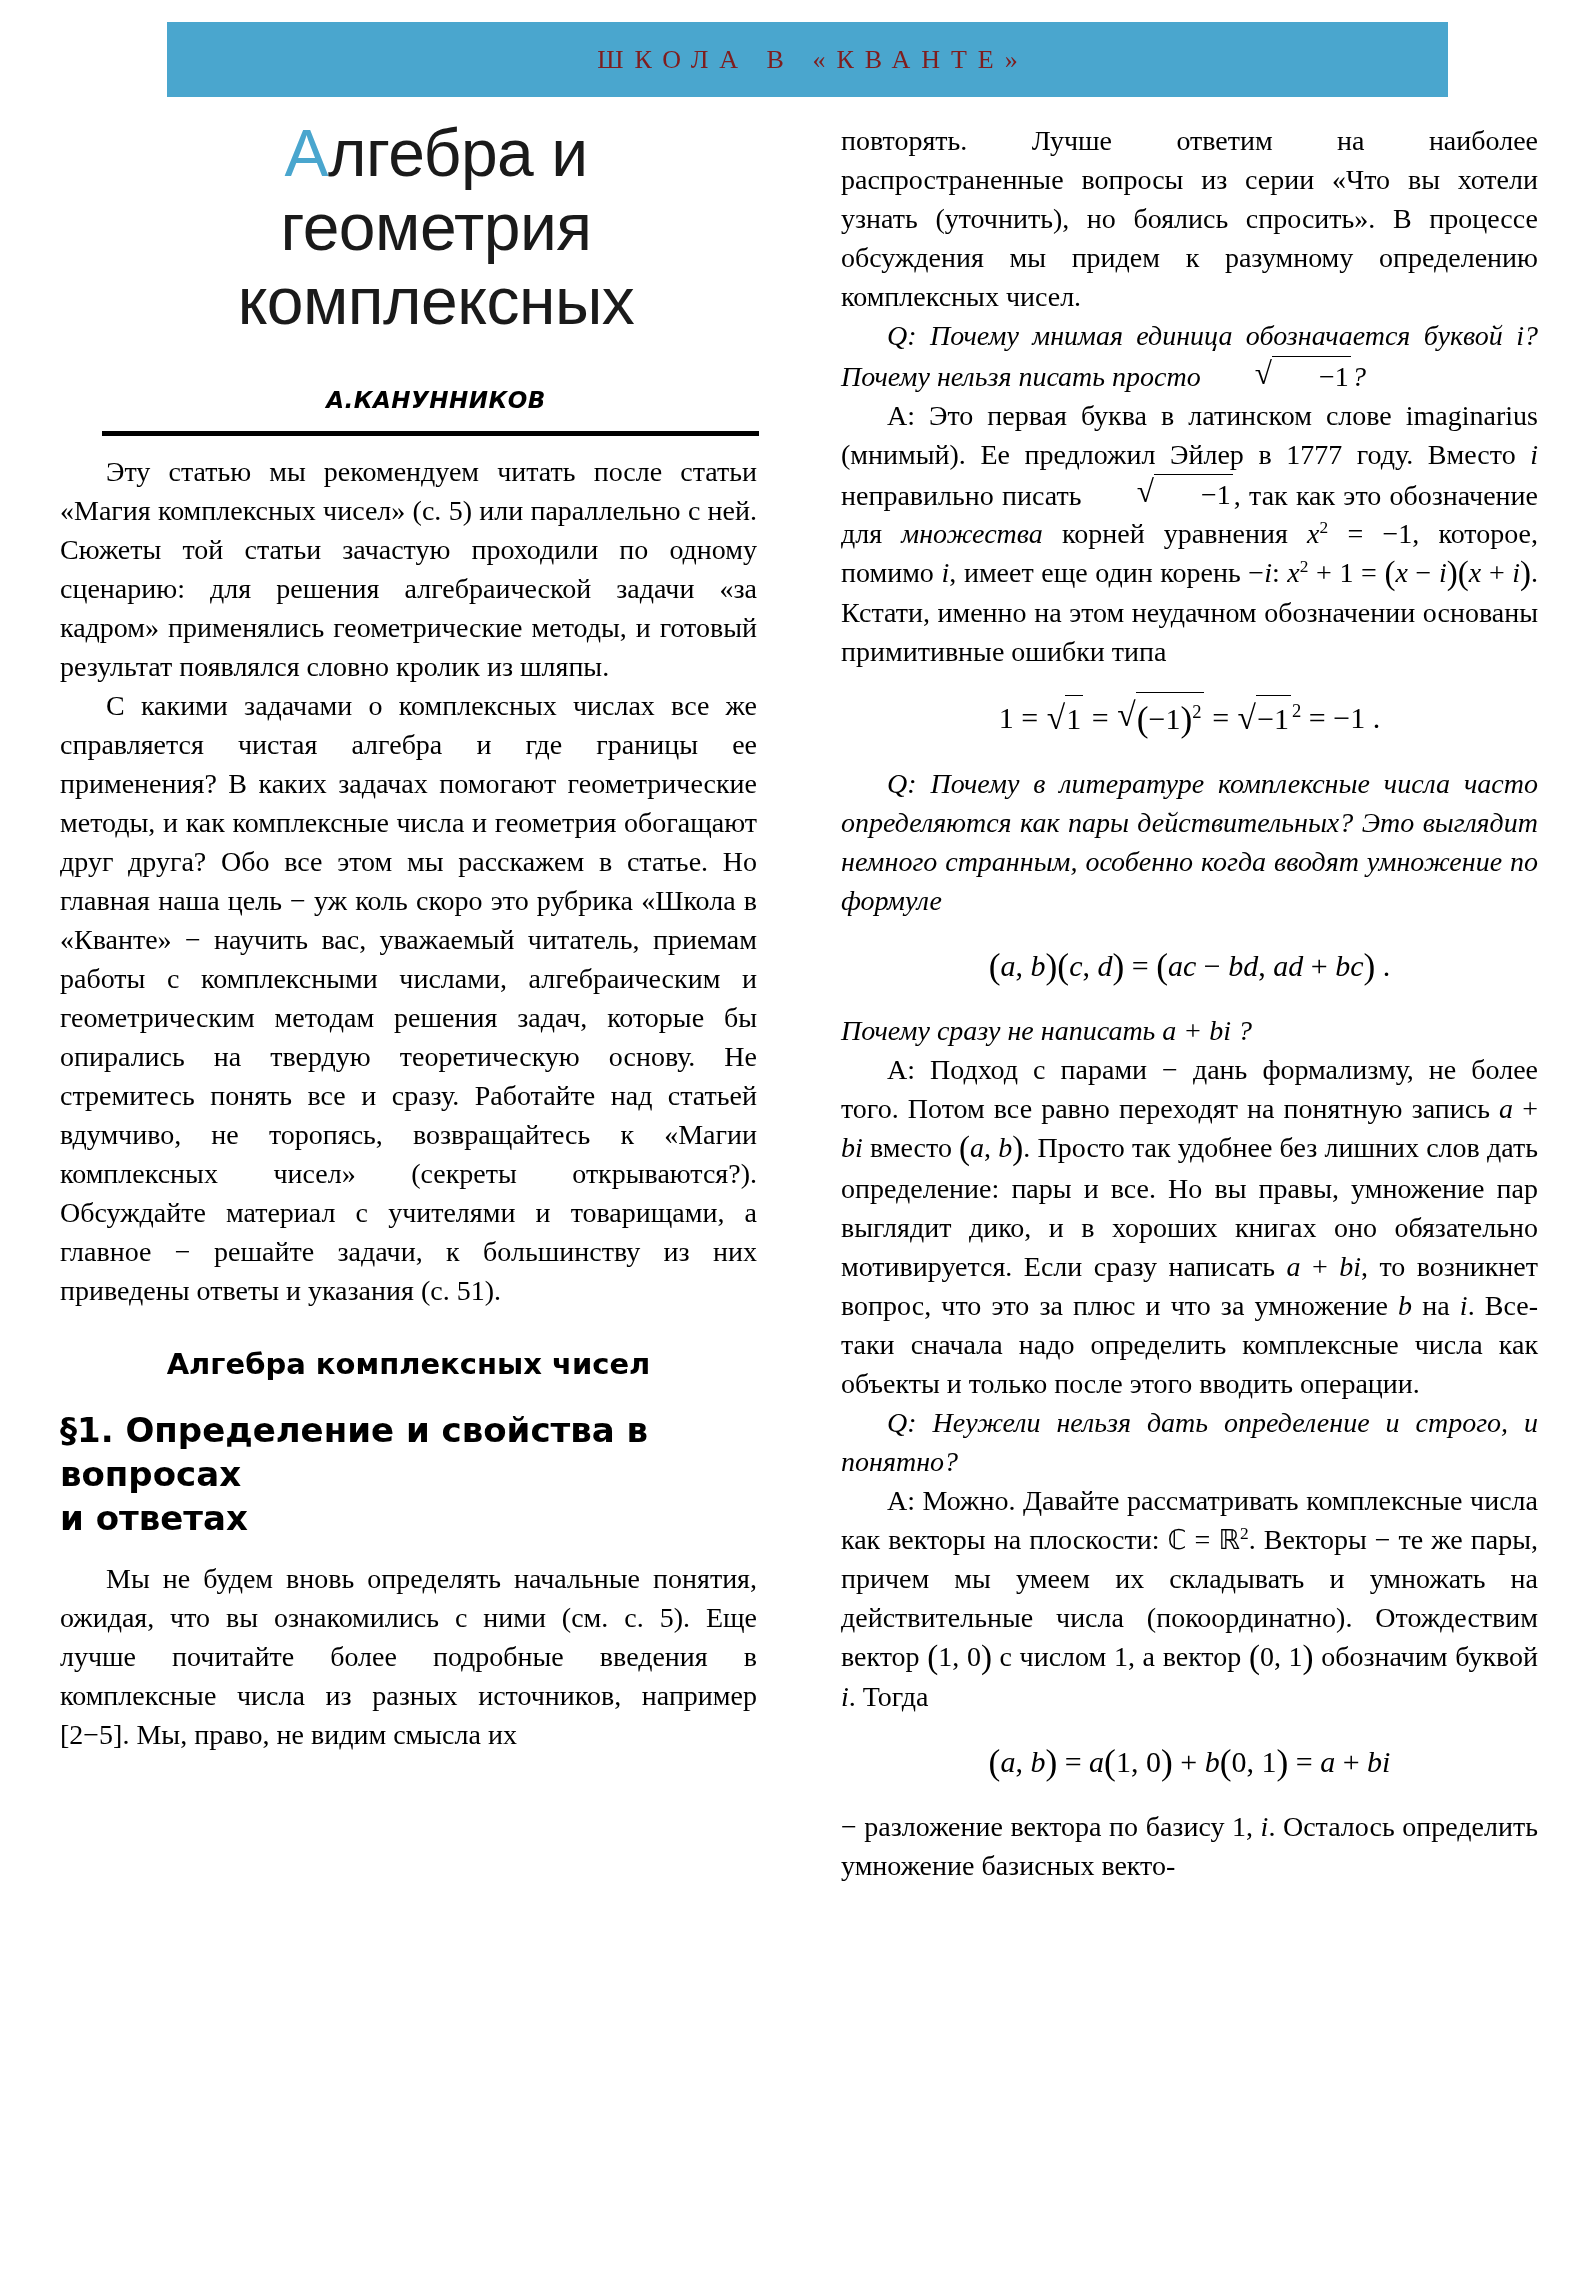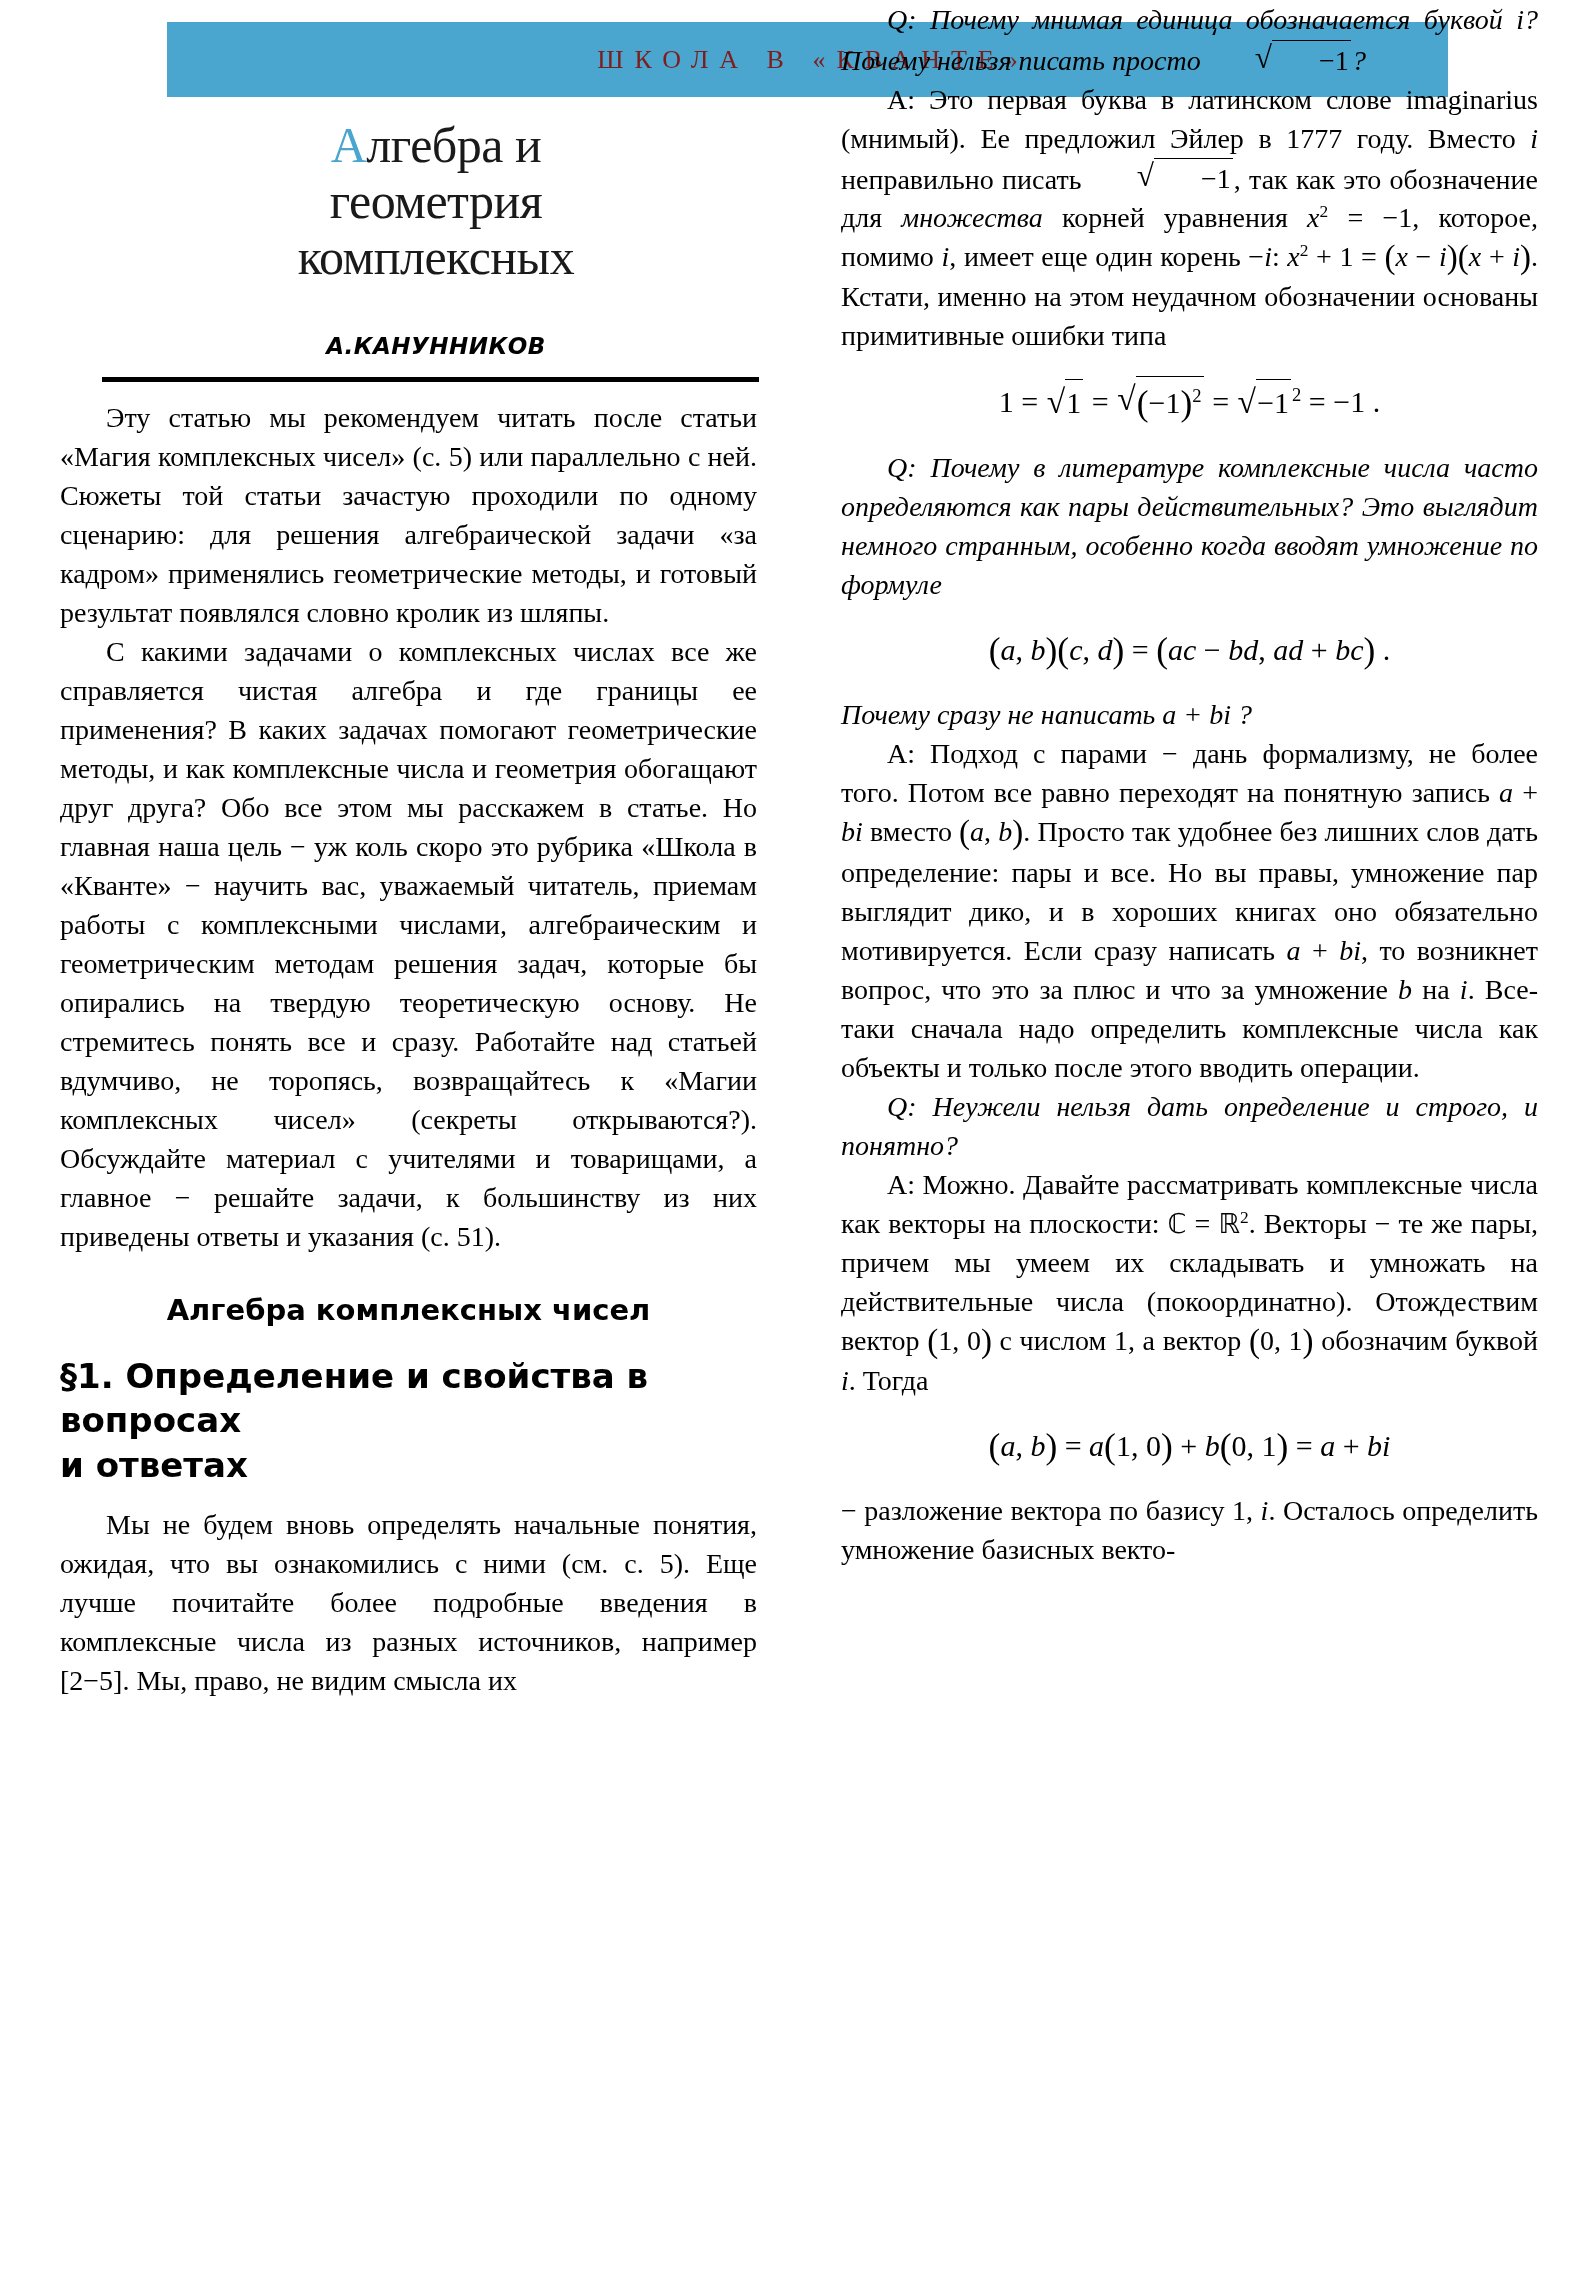--- a/index.html
+++ b/index.html
@@ -54,22 +54,22 @@
   .col-left  { left: 60px; }
   .col-right { left: 841px; }
 
   
   .title-block {
     margin-top: 117px;
     text-align: center;
     padding-left: 55px;
   }
   .article-title {
-    font-family: Liberation Serif, serif;
-    font-size: 50px;
+    font-family: Liberation Sans, sans-serif;
+    font-size: 66px;
     line-height: 1.12;
     font-weight: 400;
     color: #1a1a1a;
     letter-spacing: -0.5px;
     margin: 16px;
   }
   .title-cap {
     color: #4aa6ce;
   }
   .author {
@@ -191,20 +191,21 @@
     <h3 class="subsec">
       <span>§1. Определение и свойства в вопросах</span><br>
       <span>и ответах</span>
     </h3>
 
     <p class="body" style="margin-top:18px;">Мы не будем вновь определять начальные понятия, ожидая, что вы ознакомились с ними (см. с. 5). Еще лучше почитайте более подробные введения в комплексные числа из разных источников, например [2−5]. Мы, право, не видим смысла их</p>
   </div>
 
   <div class="col col-right">
 
+    <p class="body noindent" style="margin-top:121px;">повторять. Лучше ответим на наиболее распространенные вопросы из серии «Что вы хотели узнать (уточнить), но боялись спросить». В процессе обсуждения мы придем к разумному определению комплексных чисел.</p>
 
     <p class="body qa-q"><span>Q:</span> <span>Почему мнимая единица обозначается буквой i? Почему нельзя писать просто</span>
       <span class="rad"><span class="radicand"><span class="mn">−1</span></span></span><span>?</span>
     </p>
 
     <p class="body">
       <span>A:</span> Это первая буква в латинском слове imaginarius (мнимый). Ее предложил Эйлер в 1777 году. Вместо <span class="mi">i</span> неправильно писать
       <span class="rad"><span class="radicand"><span class="mn">−1</span></span></span>, так как это обозначение для <span class="it">множества</span> корней уравнения
       <span class="mi">x<sup class="exp">2</sup></span> <span class="mn">= −1</span>, которое, помимо <span class="mi">i</span>, имеет еще один корень <span class="mn">−</span><span class="mi">i</span>:
       <span><span class="mi">x</span><sup class="exp">2</sup> <span class="mn">+ 1 =</span> <span class="paren">(</span><span class="mi">x</span> <span class="mn">−</span> <span class="mi">i</span><span class="paren">)</span><span class="paren">(</span><span class="mi">x</span> <span class="mn">+</span> <span class="mi">i</span><span class="paren">)</span></span>. Кстати, именно на этом неудачном обозначении основаны примитивные ошибки типа

